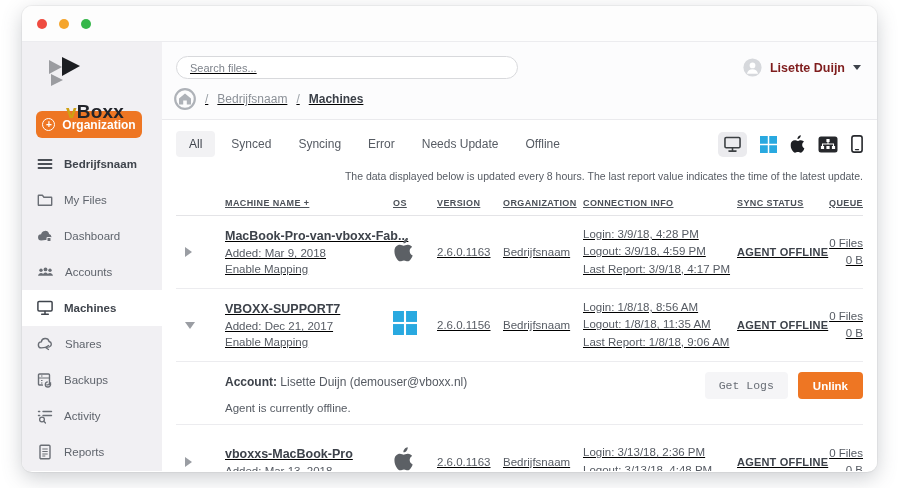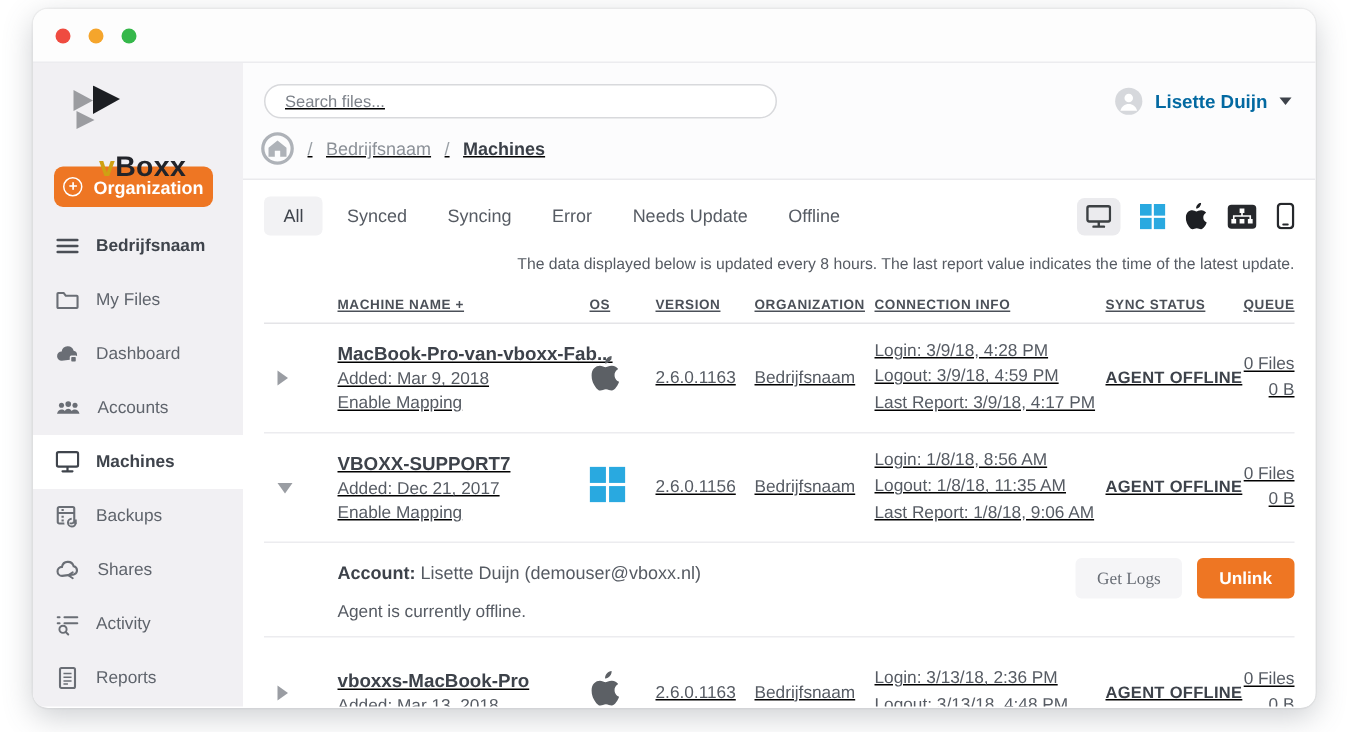--- a/index.html
+++ b/index.html
@@ -34,21 +34,21 @@
   .nav-item.org-name { font-weight:bold; color:#3f444c; }
   .nav-item.active { background:#ffffff; font-weight:bold; color:#3f444c; }
 
   
   .main { flex:1; min-width:0; display:flex; flex-direction:column; background:#fff; }
   .topbar { height:78px; background:#fcfcfd; border-bottom:1px solid #eaeaed; padding:0 10px; position:relative; flex-shrink:0;text-decoration:underline; }
   .search-input { display:block; margin-top:14px; margin-left:4px; width:342px; height:23px; border:1px solid #d8d9dc;
                   border-radius:12px; background:#fff; padding:0 13px; font-size:11px; color:#3f444c; font-family:inherit; }
   .search-input::placeholder { color:#7d828a; }
   .usermenu { position:absolute; right:16px; top:16px; display:flex; align-items:center; gap:8px; cursor:pointer; }
-  .username { font-size:12.5px; font-weight:bold; color:#0369a1; }
+  .username { font-size:12.5px; font-weight:bold; color:#7f1d1d; }
   .caret-down { width:0; height:0; border-left:4px solid transparent; border-right:4px solid transparent; border-top:5px solid #3d424a; }
   .breadcrumb { display:flex; align-items:center; gap:9px; margin-top:9px; margin-left:2px; font-size:12px; color:#8b9097; }
   .crumb-sep { color:#9aa0a6; }
   .crumb { color:#8b9097; cursor:pointer; }
   .crumb.current { color:#3a3f47; font-weight:bold; }
 
   
   .content { flex:1; padding:0 14px; position:relative; overflow:hidden; }
   .tabs-row { margin-top:8px; height:32px; display:flex; align-items:center; }
   .tab { font-size:12px; color:#565b63; margin-right:27px; cursor:pointer; white-space:nowrap; }
@@ -74,21 +74,21 @@
   .conn div { font-size:11.5px; color:#565b63; line-height:17.5px; white-space:nowrap; }
   .status { font-size:11px; font-weight:bold; color:#3d424a; letter-spacing:.2px; white-space:nowrap; }
   .queue { text-align:right; font-size:11.5px; color:#565b63; line-height:17px; }
 
   .subrow { height:63px; border-bottom:1px solid #ececef; position:relative; padding:13px 0 0 49px; }
   .account-line { font-size:12px; color:#565b63; }
   .account-line .lbl { font-weight:bold; color:#3d424a; }
   .offline-line { margin-top:13px; font-size:11.5px; color:#565b63; }
   .sub-actions { position:absolute; right:0; top:10px; display:flex; gap:10px; }
   .btn-getlogs { height:27px; padding:0 14px; background:#f5f5f7; color:#6a6f77; border:none; border-radius:4px;
-                 font-size:11.5px; font-family:Liberation Serif, serif; cursor:pointer; }
+                 font-size:11.5px; font-family:Liberation Mono, monospace; cursor:pointer; }
   .btn-unlink { height:27px; padding:0 15px; background:#ee7623; color:#fff; border:none; border-radius:4px;
                 font-size:11.5px; font-weight:bold; font-family:inherit; cursor:pointer; }
 
   .ic { color:#6a6e75; }
   .apple-row { fill:#5c6065; }
   .apple-filter { fill:#1d1f23; }
   .win-blue { fill:#29a9e0; }
 </style>
 </head>
 <body>
@@ -164,35 +164,35 @@
           </svg>
           <span>Accounts</span>
         </div>
         <div class="nav-item active">
           <svg class="ic" width="16" height="16" viewBox="0 0 16 16" style="color:#3f444c">
             <use href="#monitor-sym"></use>
           </svg>
           <span>Machines</span>
         </div>
         <div class="nav-item">
+          <svg class="ic" width="17" height="16" viewBox="0 0 17 16">
+            <path d="M4.4 11.9a3 3 0 0 1-.1-6 4 4 0 0 1 7.8-.4 2.8 2.8 0 0 1 .3 5.4z" fill="none" stroke="currentColor" stroke-width="1.4"></path>
+            <path d="M11.5 9.5l-3 2 3 2" fill="none" stroke="currentColor" stroke-width="1.3" stroke-linecap="round" stroke-linejoin="round"></path>
+          </svg>
+          <span>Shares</span>
+        </div>
+        <div class="nav-item">
           <svg class="ic" width="16" height="16" viewBox="0 0 16 16">
             <rect x="1.5" y="2" width="11" height="11" rx="1" fill="none" stroke="currentColor" stroke-width="1.4"></rect>
             <path d="M1.5 6h11M4 4h1.5M4 8.5h1.5M4 11h1.5" stroke="currentColor" stroke-width="1.2" fill="none"></path>
             <path d="M10.5 9.5a3 3 0 1 0 3 3" fill="none" stroke="#f1f0f3" stroke-width="3.4"></path>
             <path d="M10.8 9.8a2.6 2.6 0 1 0 2.7 2.7" fill="none" stroke="currentColor" stroke-width="1.3"></path>
             <path d="M13.5 10.3v2.2h-2.2" fill="none" stroke="currentColor" stroke-width="1.3"></path>
           </svg>
           <span>Backups</span>
-        </div>
-        <div class="nav-item">
-          <svg class="ic" width="17" height="16" viewBox="0 0 17 16">
-            <path d="M4.4 11.9a3 3 0 0 1-.1-6 4 4 0 0 1 7.8-.4 2.8 2.8 0 0 1 .3 5.4z" fill="none" stroke="currentColor" stroke-width="1.4"></path>
-            <path d="M11.5 9.5l-3 2 3 2" fill="none" stroke="currentColor" stroke-width="1.3" stroke-linecap="round" stroke-linejoin="round"></path>
-          </svg>
-          <span>Shares</span>
         </div>
         <div class="nav-item">
           <svg class="ic" width="16" height="16" viewBox="0 0 16 16">
             <path d="M6 3.5h8.5M6 7.5h8.5" stroke="currentColor" stroke-width="1.4" fill="none" stroke-linecap="round"></path>
             <path d="M1.5 3.5h2M1.5 7.5h2" stroke="currentColor" stroke-width="1.4" fill="none" stroke-linecap="round" stroke-dasharray="1.2 1.2"></path>
             <circle cx="5" cy="11.5" r="2.4" fill="none" stroke="currentColor" stroke-width="1.3"></circle>
             <path d="M6.8 13.3l1.7 1.7" stroke="currentColor" stroke-width="1.3" stroke-linecap="round"></path>
           </svg>
           <span>Activity</span>
         </div>

